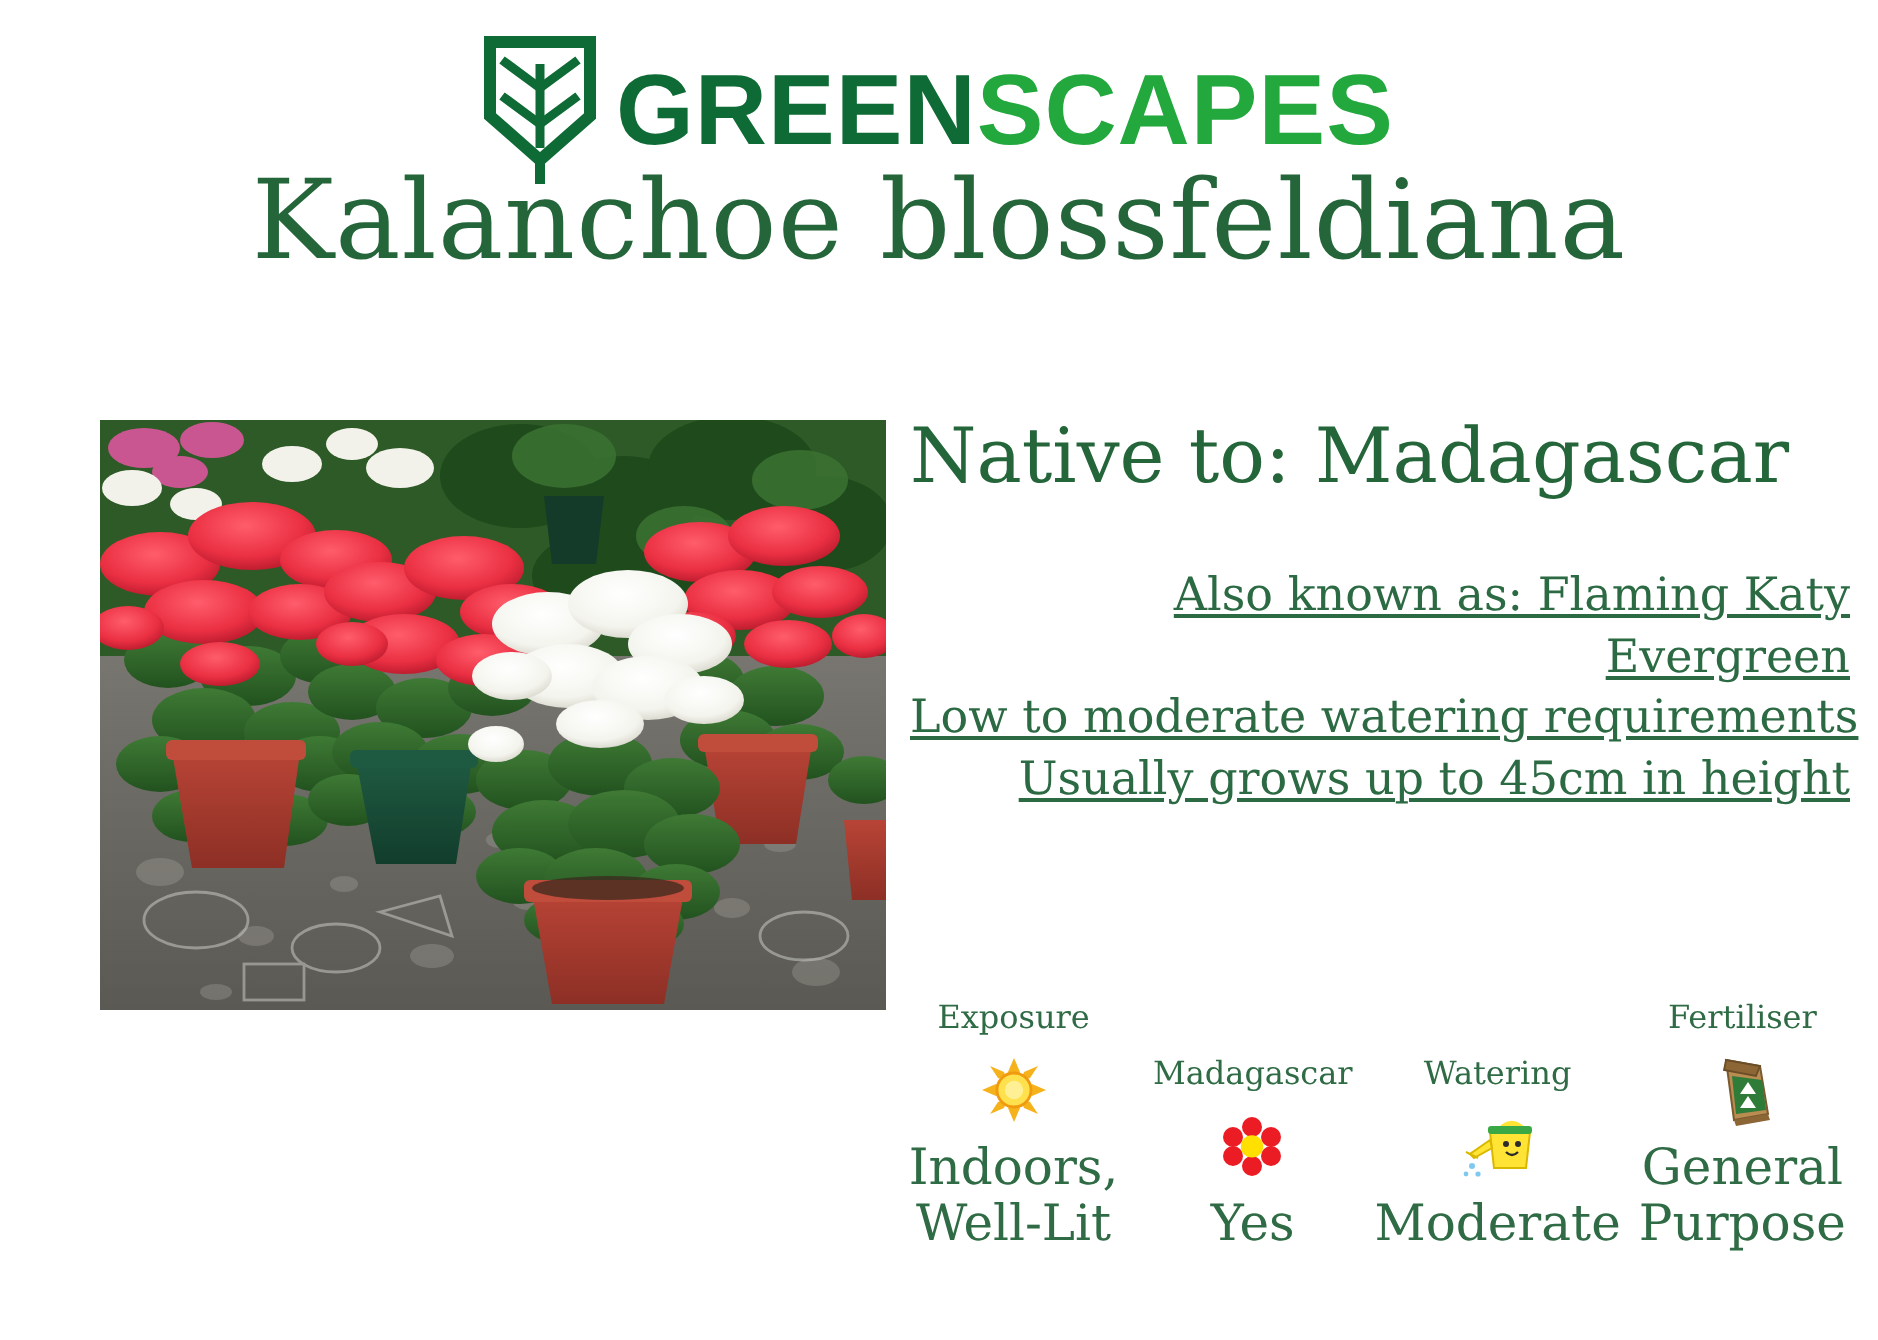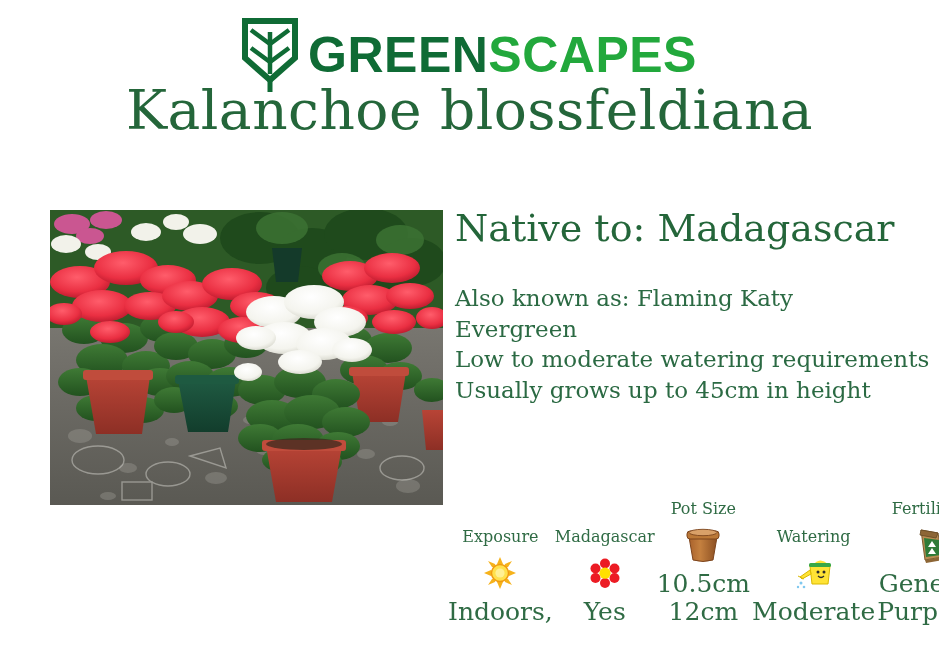--- a/index.html
+++ b/index.html
@@ -64,24 +64,25 @@
     color: #24663a;
     line-height: 1.1;
   }
 
   
   .desc-block {
     position: absolute;
     left: 455px;
     top: 283px;
     width: 470px;
-    text-align: left;
+    text-align: right;
     font-size: 23px;
     color: #2b6a43;
     line-height: 1.33;
+    text-decoration: underline;
   }
   .desc-line { display: block; white-space: nowrap; }
 
   
   .photo-frame {
     position: absolute;
     left: 50px;
     top: 210px;
     width: 393px;
     height: 295px;
@@ -361,20 +362,21 @@
             <path d="M29 5 L22 8 L20 13 L25 11 Z"></path>
           <path d="M5 29 L12 26 L14 21 L9 23 Z"></path>
             <path d="M29 29 L22 26 L20 21 L25 23 Z"></path>
         </g>
         <circle cx="17" cy="17" r="8.5" fill="#ffe14d" stroke="#f09a10" stroke-width="1.4"></circle>
         <circle cx="17" cy="17" r="4.6" fill="#fff4a8" opacity="0.8"></circle>
       </svg>
     </div>
     <div class="care-value">
       <span>Indoors,</span>
+      <span>Well-Lit</span>
     </div>
   </div>
 
   <div class="care-col">
     <div class="care-head">Madagascar</div>
     <div class="care-icon">
       <svg width="30" height="30" viewBox="0 0 30 30" xmlns="http://www.w3.org/2000/svg">
         <g fill="#ec1c24">
           <circle cx="15" cy="5.5" r="5"></circle>
             <circle cx="24.5" cy="10.5" r="5"></circle>
@@ -384,41 +386,20 @@
             <circle cx="5.5" cy="10.5" r="5"></circle>
         </g>
         <circle cx="15" cy="15.2" r="5.6" fill="#ffe000"></circle>
       </svg>
     </div>
     <div class="care-value">
       <span>Yes</span>
     </div>
   </div>
 
-  <div class="care-col">
-    <div class="care-head">Pot Size</div>
-    <div class="care-icon">
-      <svg width="38" height="36" viewBox="0 0 38 36" xmlns="http://www.w3.org/2000/svg">
-        <defs>
-          <linearGradient id="potgrad" x1="0" y1="0" x2="1" y2="0">
-            <stop offset="0%" stop-color="#a9622c"></stop>
-            <stop offset="40%" stop-color="#c4803f"></stop>
-            <stop offset="100%" stop-color="#8b4f22"></stop>
-          </linearGradient>
-        </defs>
-        <path d="M5 10 L33 10 L29 33 Q19 36 9 33 Z" fill="url(#potgrad)" stroke="#7d451d" stroke-width="1"></path>
-        <rect x="3" y="4" width="32" height="8" rx="3" fill="#bb7837" stroke="#7d451d" stroke-width="1"></rect>
-        <ellipse cx="19" cy="5.5" rx="14" ry="3.2" fill="#d9a068" stroke="#7d451d" stroke-width="0.9"></ellipse>
-      </svg>
-    </div>
-    <div class="care-value">
-      <span>10.5cm</span>
-      <span>12cm</span>
-    </div>
-  </div>
 
   <div class="care-col">
     <div class="care-head">Watering</div>
     <div class="care-icon">
       <svg width="40" height="34" viewBox="0 0 40 34" xmlns="http://www.w3.org/2000/svg">
         <path d="M16 10 L36 10 L34 28 L18 28 Z" fill="#ffe335" stroke="#d9b800" stroke-width="1"></path>
         <path d="M16 14 L6 21 L8 23 L17 18 Z" fill="#ffe335" stroke="#d9b800" stroke-width="1"></path>
         <path d="M4 20 L10 23" stroke="#d9b800" stroke-width="1" fill="none"></path>
         <path d="M20 10 Q26 2 33 9" fill="none" stroke="#ffe335" stroke-width="2.6"></path>
         <rect x="15" y="7" width="22" height="4" rx="1.6" fill="#39a845"></rect>

